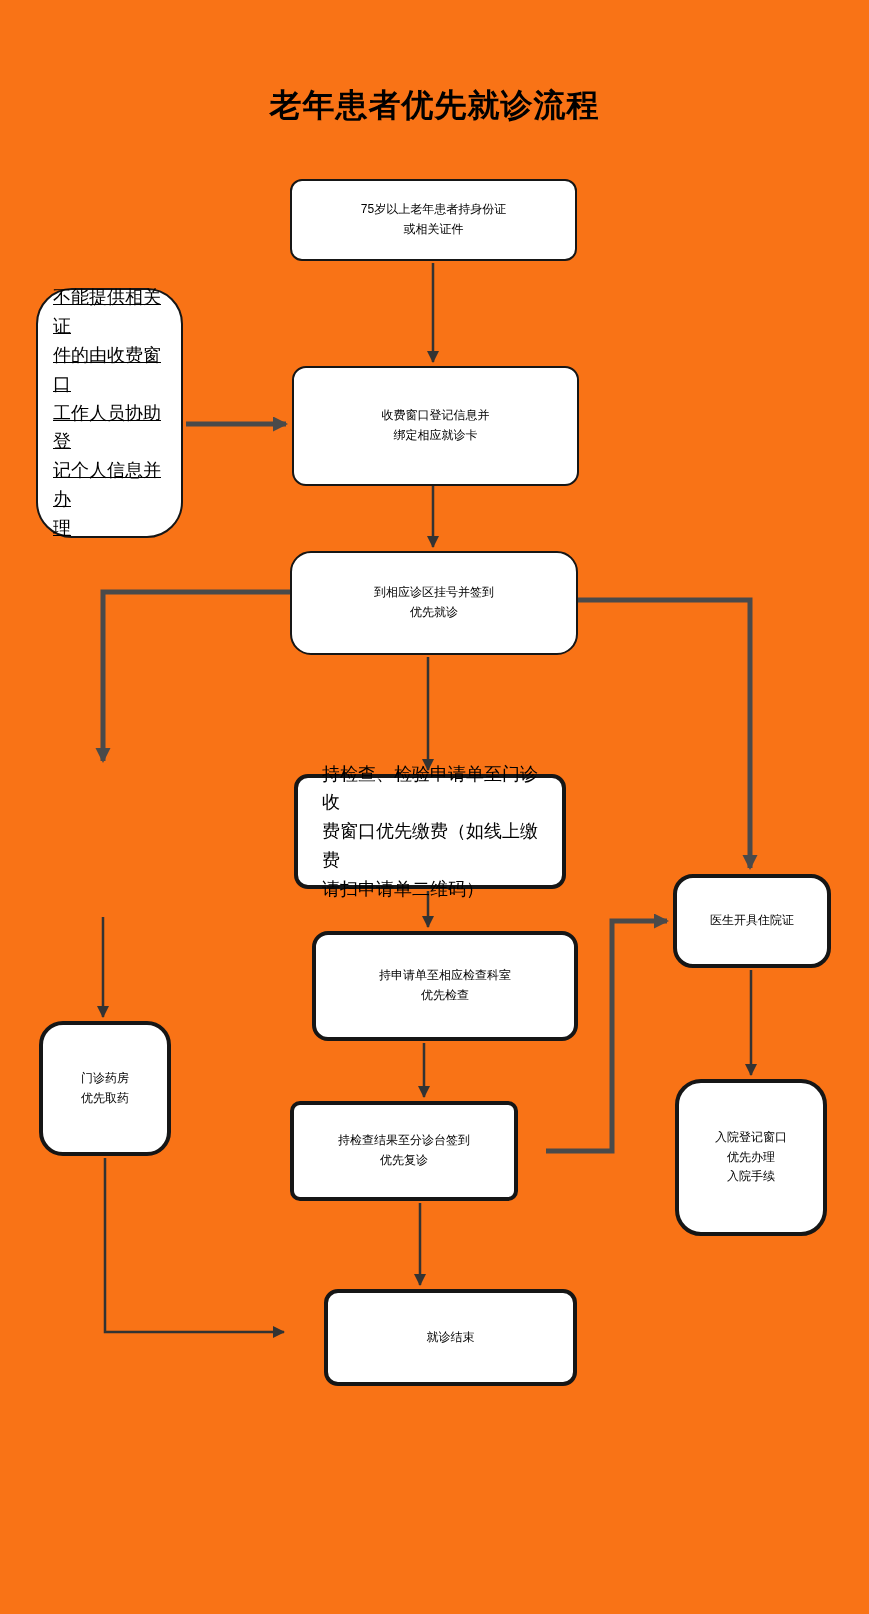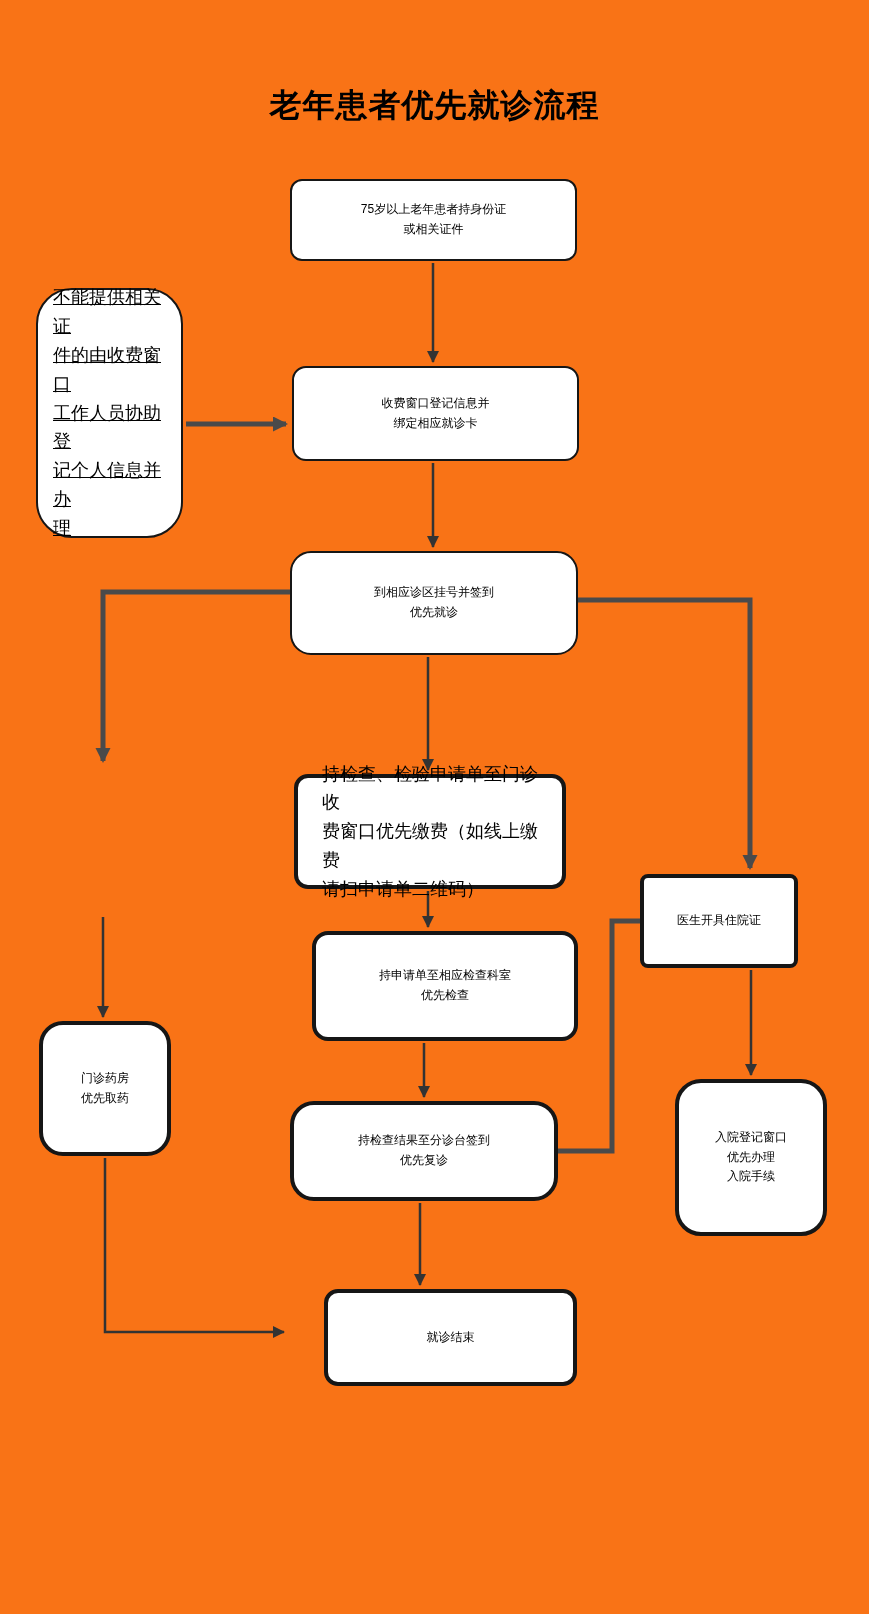--- a/index.html
+++ b/index.html
@@ -40,28 +40,28 @@
     white-space: pre-line;
     padding: 6px 10px;
   }
   .node.thin  { border: 2px solid #161616; }
   .node.thick { border: 4px solid #161616; }
   .node.left-text { text-align: left; justify-content: flex-start; }
 
   
   .n-start   { left: 290px; top: 179px;  width: 287px; height: 82px;  border-radius: 12px; }
   .n-assist  { left: 36px;  top: 288px;  width: 147px; height: 250px; border-radius: 36px; font-size: 18px; line-height: 1.6; padding: 8px 15px; text-decoration: underline; }
-  .n-register{ left: 292px; top: 366px;  width: 287px; height: 95px;  border-radius: 14px; }
+  .n-register{ left: 292px; top: 366px;  width: 287px; height: 120px;  border-radius: 14px; }
   .n-signin  { left: 290px; top: 551px;  width: 288px; height: 104px; border-radius: 21px; }
   .n-payrx   { left: 36px;  top: 767px;  width: 135px; height: 148px; border-radius: 24px; }
   .n-payexam { left: 294px; top: 774px;  width: 272px; height: 115px; border-radius: 14px; font-size: 18px; line-height: 1.6; padding: 6px 24px; }
   .n-exam    { left: 292px; top: 931px;  width: 266px; height: 110px; border-radius: 16px; margin-left: 20px; }
   .n-pharm   { left: 39px;  top: 1021px; width: 132px; height: 135px; border-radius: 24px; }
-  .n-follow  { left: 290px; top: 1101px; width: 268px; height: 100px; border-radius: 24px; }
-  .n-admcert { left: 640px; top: 874px;  width: 158px; height: 94px;  border-radius: 8px; }
+  .n-follow  { left: 290px; top: 1101px; width: 228px; height: 100px; border-radius: 10px; }
+  .n-admcert { left: 673px; top: 874px;  width: 158px; height: 94px;  border-radius: 20px; }
   .n-admreg  { left: 675px; top: 1079px; width: 152px; height: 157px; border-radius: 26px; }
   .n-end     { left: 288px; top: 1289px; width: 253px; height: 97px;  border-radius: 14px; margin-left: 36px; }
 </style>
 </head>
 <body>
 
 <div class="canvas">
 
   <div class="title">老年患者优先就诊流程</div>
 

